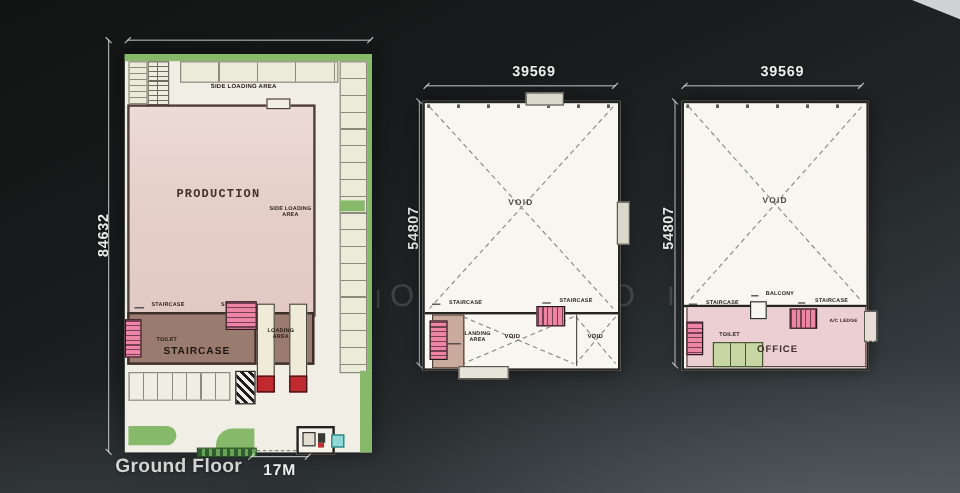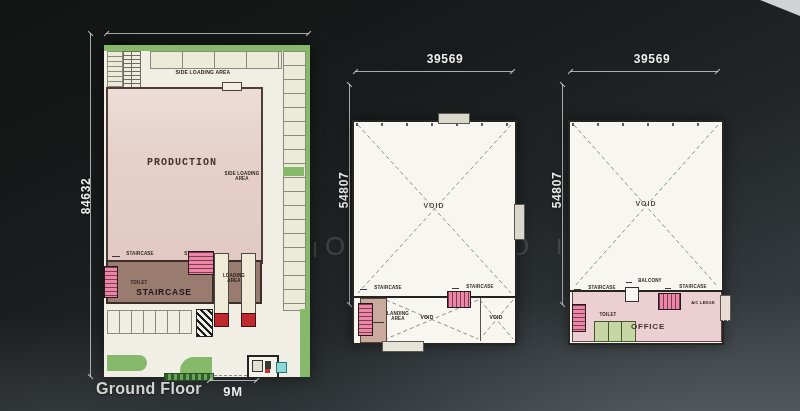--- a/index.html
+++ b/index.html
@@ -19,21 +19,21 @@
   .dim-h::before{left:0}.dim-h::after{right:0}
   .dim-v{position:absolute;width:1px;background:rgba(228,229,226,.72);}
   .dim-v::before,.dim-v::after{content:"";position:absolute;left:-3px;width:7px;height:1px;background:rgba(228,229,226,.8);transform:rotate(45deg);}
   .dim-v::before{top:0}.dim-v::after{bottom:0}
   .dim-text{position:absolute;color:#edefec;font-weight:bold;font-size:12px;text-align:center;letter-spacing:.6px;text-shadow:0 0 2px rgba(0,0,0,.5);}
   .vtext{transform:rotate(-90deg);height:12px;line-height:12px;}
   .floor-title{position:absolute;color:#d4d5d2;font-size:16px;font-weight:600;letter-spacing:.3px;text-shadow:0 1px 2px rgba(0,0,0,.5);}
   
   .plan{position:absolute;}
   .ground{background:#f1eee5;box-shadow:0 0 14px rgba(0,0,0,.45);}
-  .paperplan{background:#f7f6f1;border:2px solid #262522;box-shadow:0 0 12px rgba(0,0,0,.45);margin-top:36px;}
+  .paperplan{background:#f7f6f1;border:2px solid #262522;box-shadow:0 0 12px rgba(0,0,0,.45);}
   .abs{position:absolute;}
   .green{background:#87b96b;}
   .greend{background:repeating-linear-gradient(90deg,#2f5e2c 0 3px,#69a357 3px 6px);border:1px solid #274d24;}
   .stalls{background-color:#ecead9;border:1px solid #8b8b7c;}
   .stalls-h{background-image:repeating-linear-gradient(180deg,transparent 0 4px,#8b8b7c 4px 5px);}
   .stalls-h13{background-image:repeating-linear-gradient(180deg,transparent 0 13px,#8b8b7c 13px 14px);}
   .stalls-v31{background-image:repeating-linear-gradient(90deg,transparent 0 31px,#8b8b7c 31px 32px);}
   .stalls-v12{background-image:repeating-linear-gradient(90deg,transparent 0 11px,#8b8b7c 11px 12px);}
   .hatchstair{background-color:#efece0;border:1px solid #6b6b5e;
     background-image:linear-gradient(90deg,transparent 0 7px,#6b6b5e 7px 8px,transparent 8px),
@@ -123,21 +123,21 @@
 
     <div class="abs guard" style="left:143px;top:310px;width:28px;height:20px">
       <div class="abs" style="left:3px;top:3px;width:9px;height:10px;border:1px solid #333;background:#e2dfd2"></div>
       <div class="abs" style="left:16px;top:4px;width:6px;height:8px;background:#3a3a35"></div>
     </div>
     <div class="abs" style="left:161px;top:324px;width:5px;height:4px;background:#c03030"></div>
     <div class="abs cyanbox" style="left:172px;top:317px;width:9px;height:9px"></div>
   </div>
 
   <div class="dim-h" style="left:209px;top:380px;width:48px"></div>
-  <div class="dim-text" style="left:209px;top:384px;width:48px;font-size:13px">9M</div>
+  <div class="dim-text" style="left:209px;top:384px;width:48px;font-size:13px">17M</div>
   <div class="floor-title" style="left:96px;top:380px">Ground Floor</div>
 
   <div class="dim-h" style="left:355px;top:71px;width:158px"></div>
   <div class="dim-text" style="left:395px;top:52px;width:100px">39569</div>
   <div class="dim-v" style="left:349px;top:84px;height:221px"></div>
   <div class="dim-text vtext" style="left:314px;top:184px;width:60px">54807</div>
 
   <div class="plan paperplan" style="left:352px;top:84px;width:161px;height:221px">
     <div class="ticks" style="left:2px;top:1px;width:157px"></div>
     <svg class="xlines" style="left:0;top:0" width="161" height="174">

